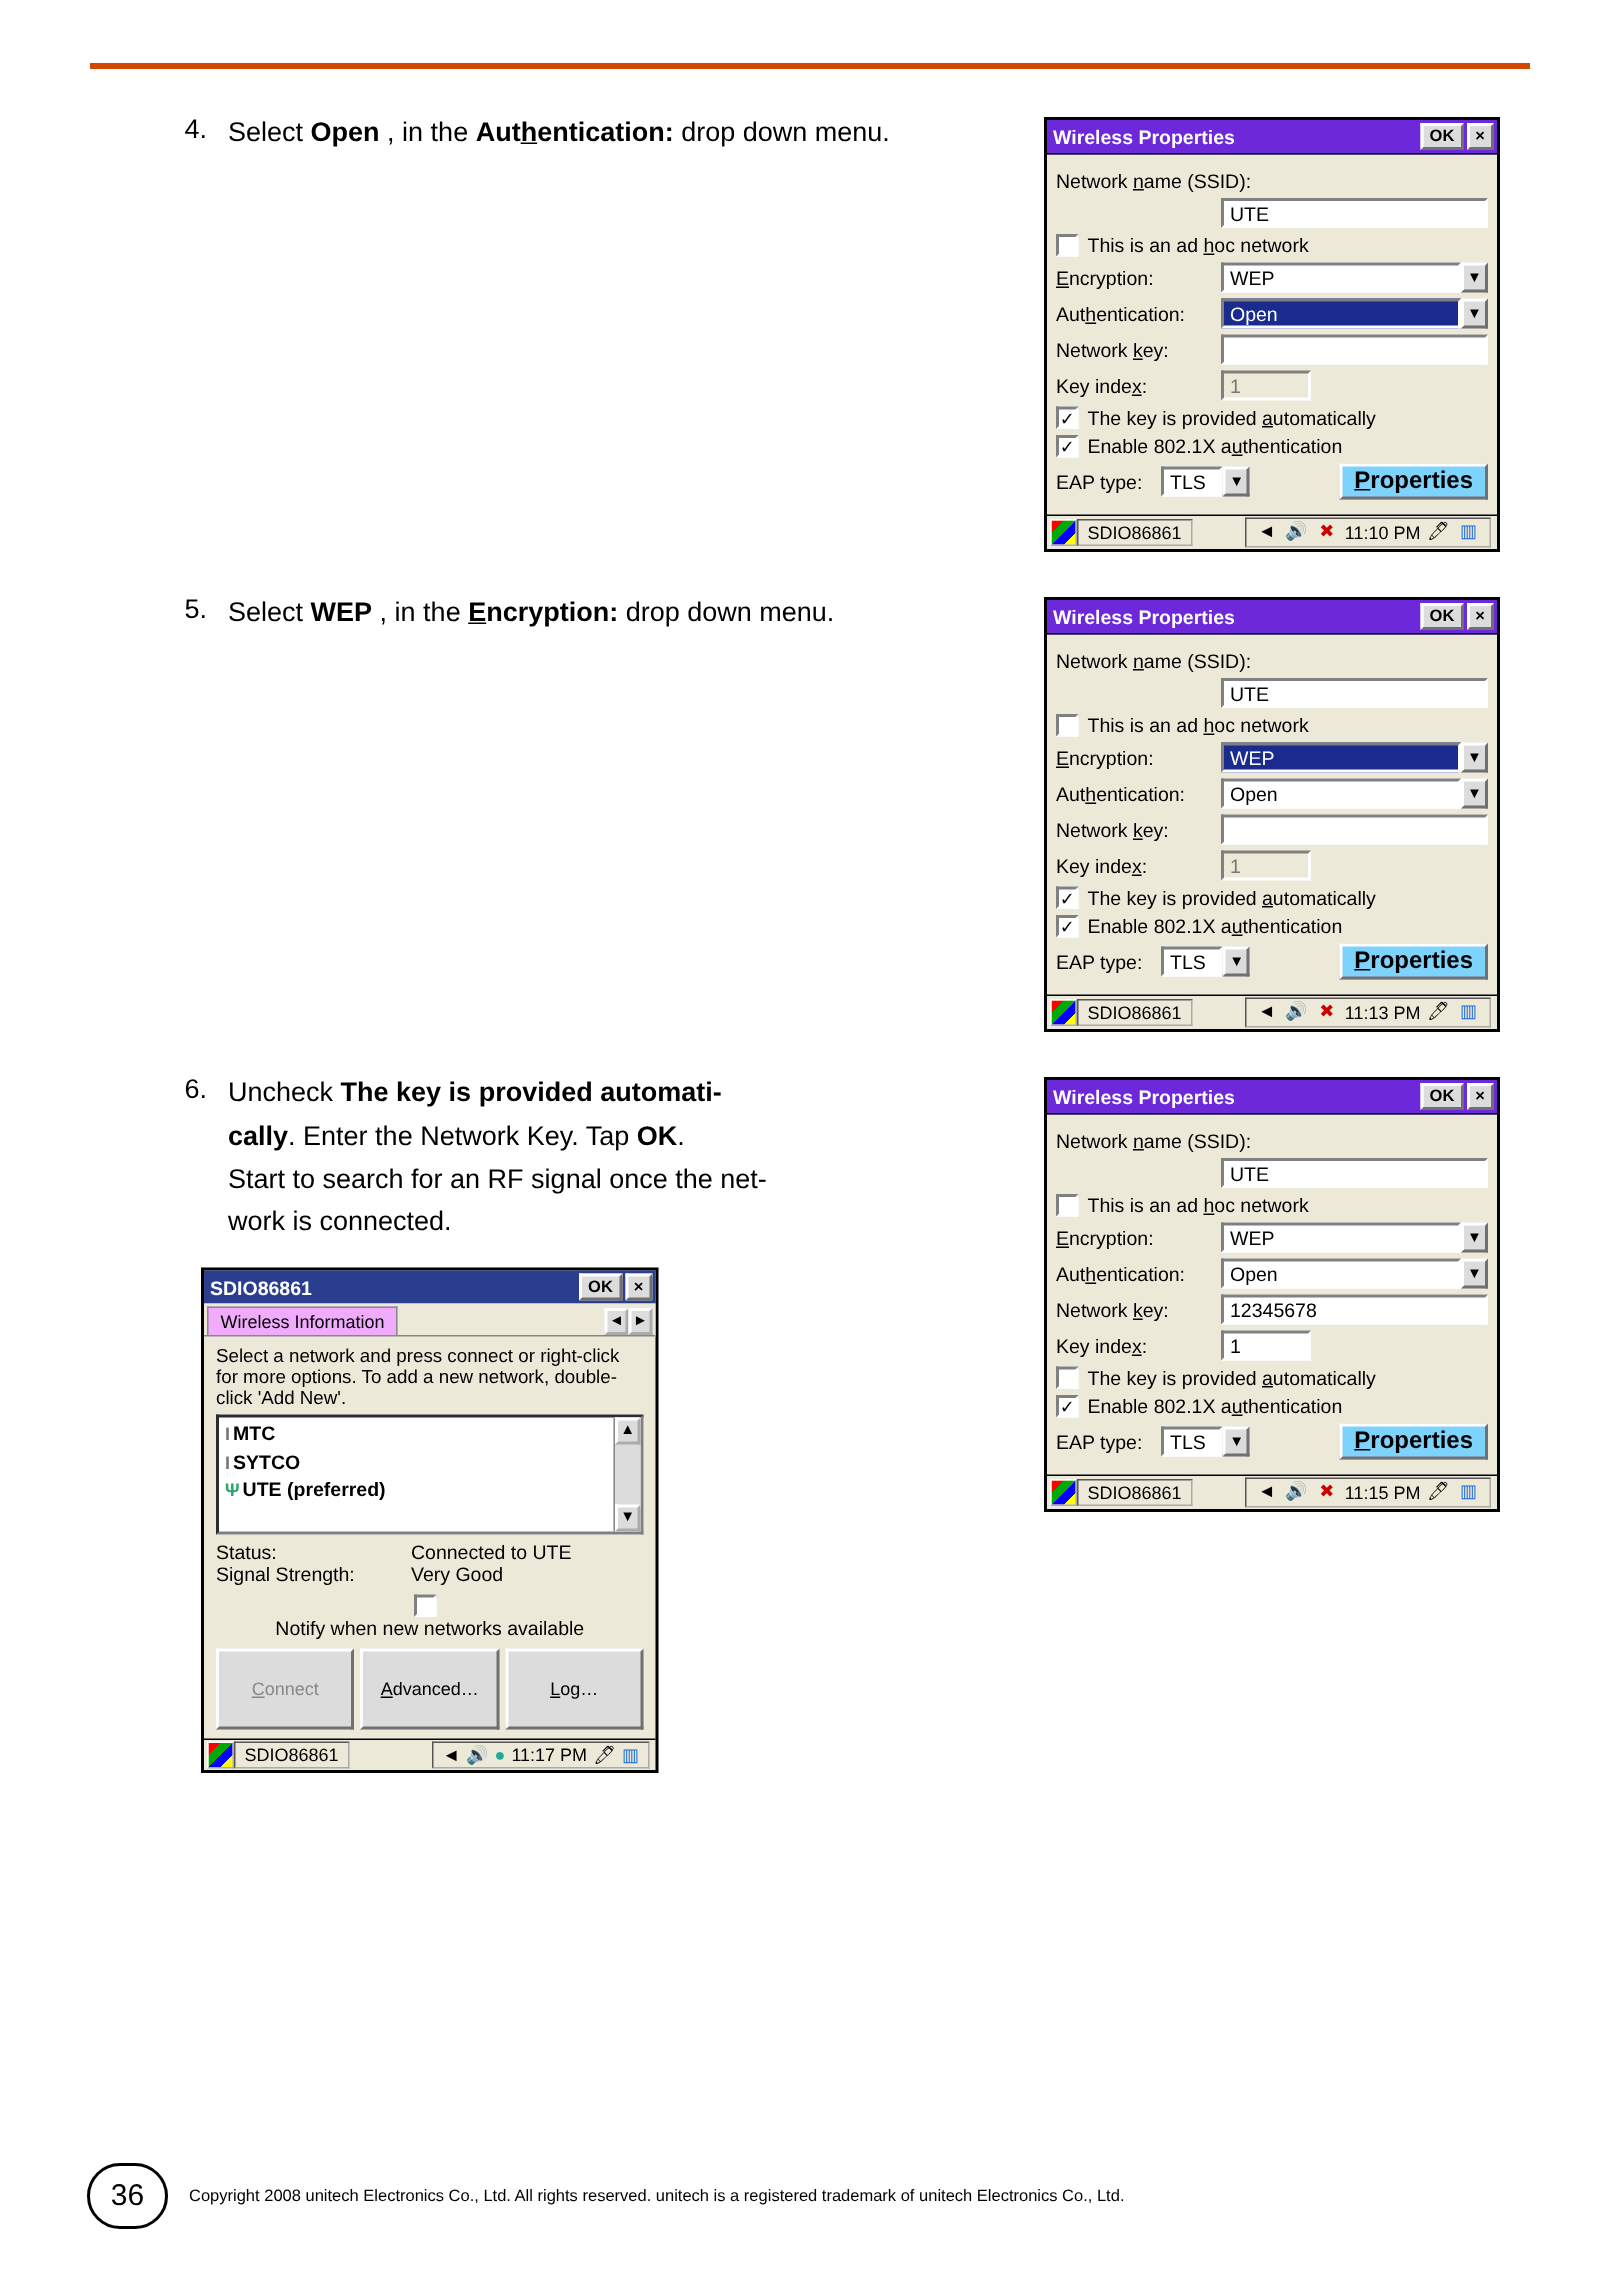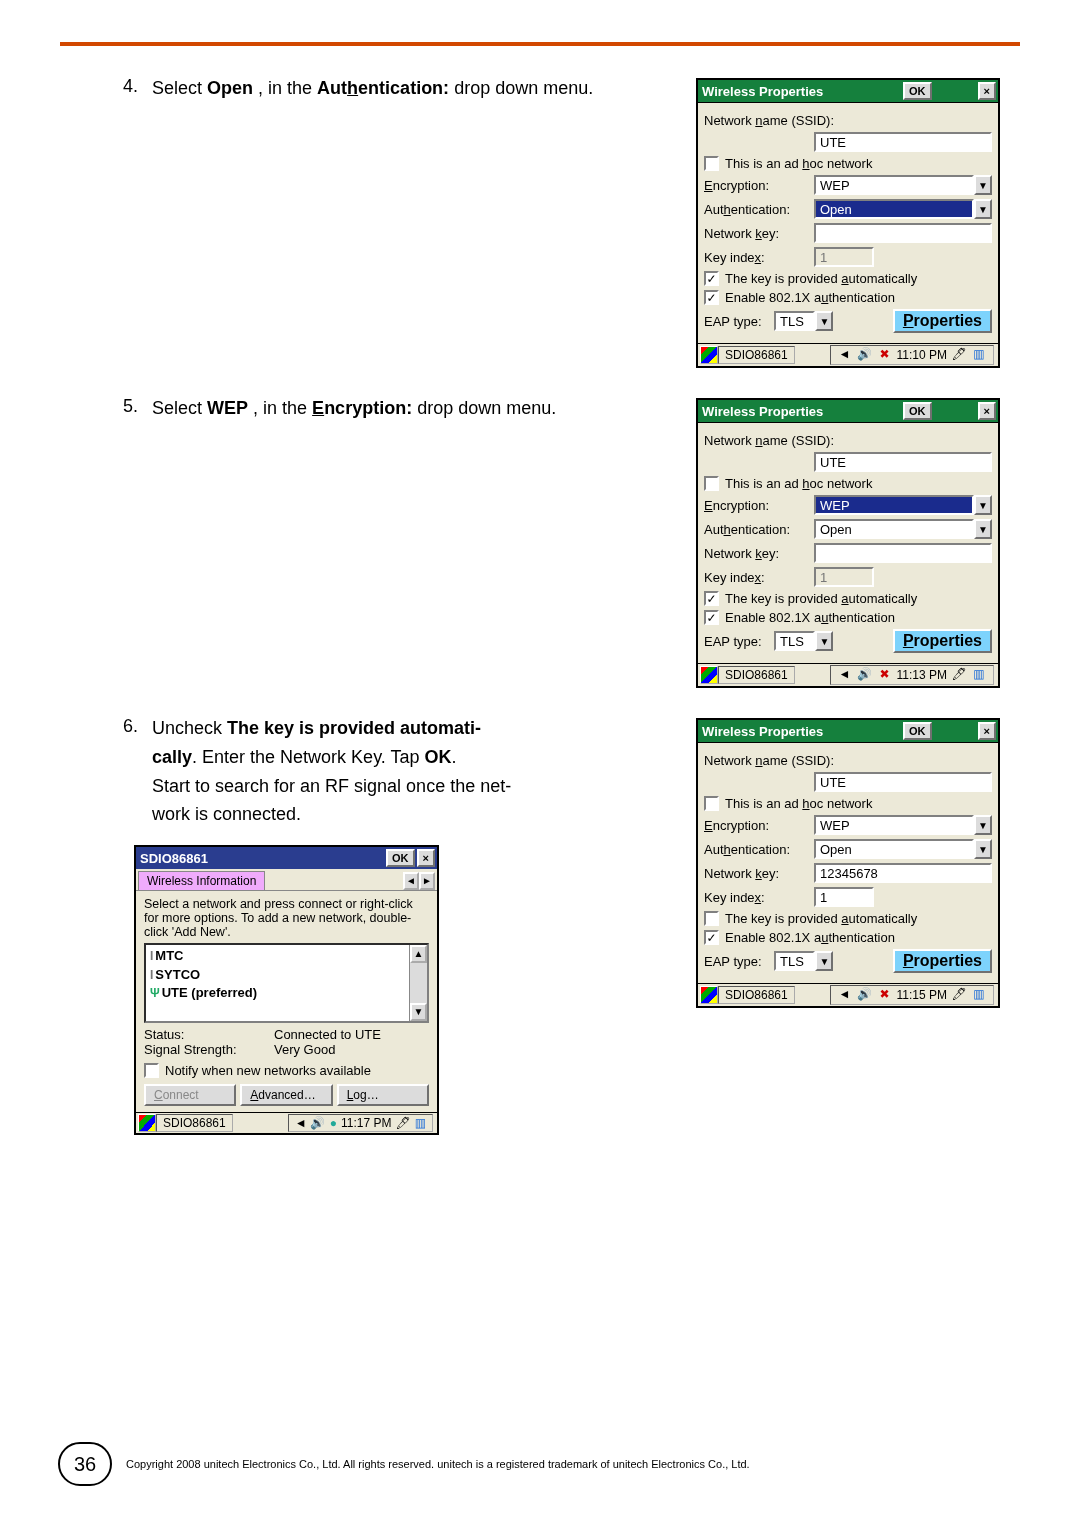--- a/index.html
+++ b/index.html
@@ -47,27 +47,26 @@
     border: 2px solid #000;
     background: #ece9d8;
     font-family: Tahoma, Verdana, sans-serif;
     font-size: 13px;
     color: #000;
     margin-top: 2px;
   }
   .wince .titlebar {
     display: flex;
     align-items: center;
-    background: #15803d;
+    background: #6d28d9;
     color: #fff;
     font-weight: bold;
     font-size: 13px;
     padding: 2px 2px 2px 4px;
     border-bottom: 1px solid #000;
-    gap: 44px;
   }
   .wince .titlebar .ttl { flex: 1; }
   .wince .titlebar .tb-btn {
     background: #dcdcdc;
     border: 2px solid #fff;
     border-right-color: #707070;
     border-bottom-color: #707070;
     color: #000;
     font-weight: bold;
     font-size: 11px;
@@ -244,24 +243,24 @@
     width: 15px; height: 15px; background: #fff;
     border: 2px solid #808080; border-right-color:#fff; border-bottom-color:#fff;
     margin-right: 6px;
   }
   .sdio .btnrow { display:flex; gap:4px; margin-top:6px; }
   .sdio .btn {
     border: 2px solid #fff;
     border-right-color: #707070;
     border-bottom-color: #707070;
     background: #dcdcdc;
-    padding: 2px 8px;
+    padding: 18px 8px;
     font-size: 12px;
     flex:1;
-    text-align:left;
+    text-align:center;
   }
   .sdio .btn.dim { color:#888; }
   .sdio .statusbar {
     display: flex; align-items: center; border-top:1px solid #000;
     font-size: 12px; padding: 1px 2px;
   }
   .sdio .statusbar .sb-cell {
     border: 1px inset #aaa; padding: 1px 6px; margin-right: 2px;
     display:flex;align-items:center;gap:4px;
   }
@@ -538,21 +537,21 @@
               </div>
           </div>
           <div class="row" style="display:flex;">
               <span style="width:130px;">Status:</span>
               <span>Connected to UTE</span>
             </div>
           <div class="row" style="display:flex;">
               <span style="width:130px;">Signal Strength:</span>
               <span>Very Good</span>
             </div>
-          <div class="chk" style="display:flex;align-items:center;margin-top:6px;">
+          <div class="chk" style="display:flex;align-items:center;margin-top:6px;flex-direction:column;">
               <span class="box"></span>
               <span>Notify when new networks available</span>
             </div>
           <div class="btnrow">
             <div class="btn dim"><span class="udash">C</span><span>onnect</span></div>
             <div class="btn"><span class="udash">A</span><span>dvanced…</span></div>
             <div class="btn"><span class="udash">L</span><span>og…</span></div>
           </div>
         </div>
         <div class="statusbar">

